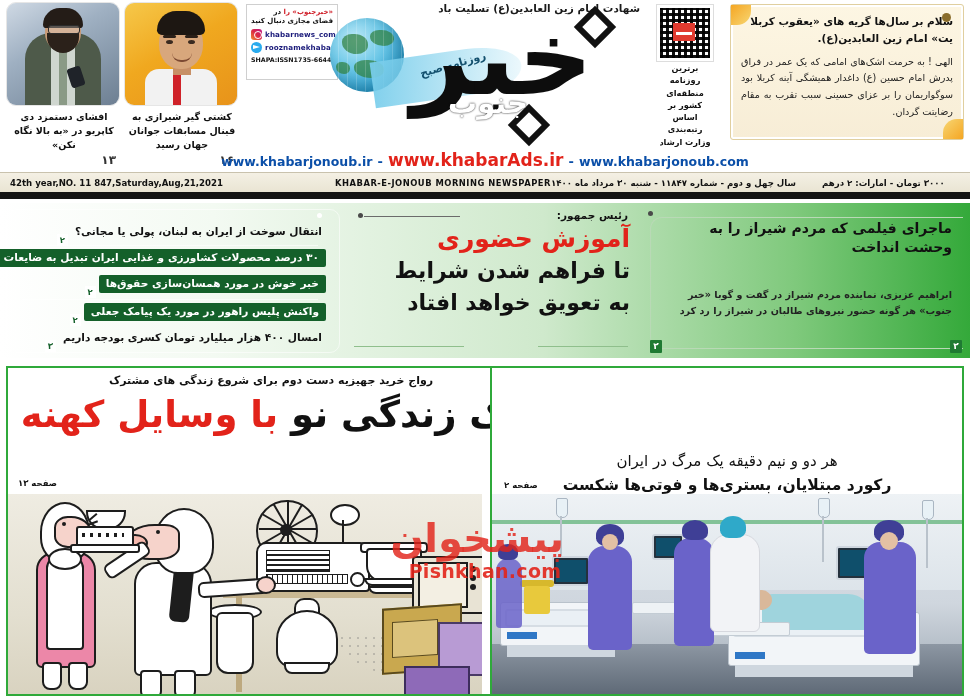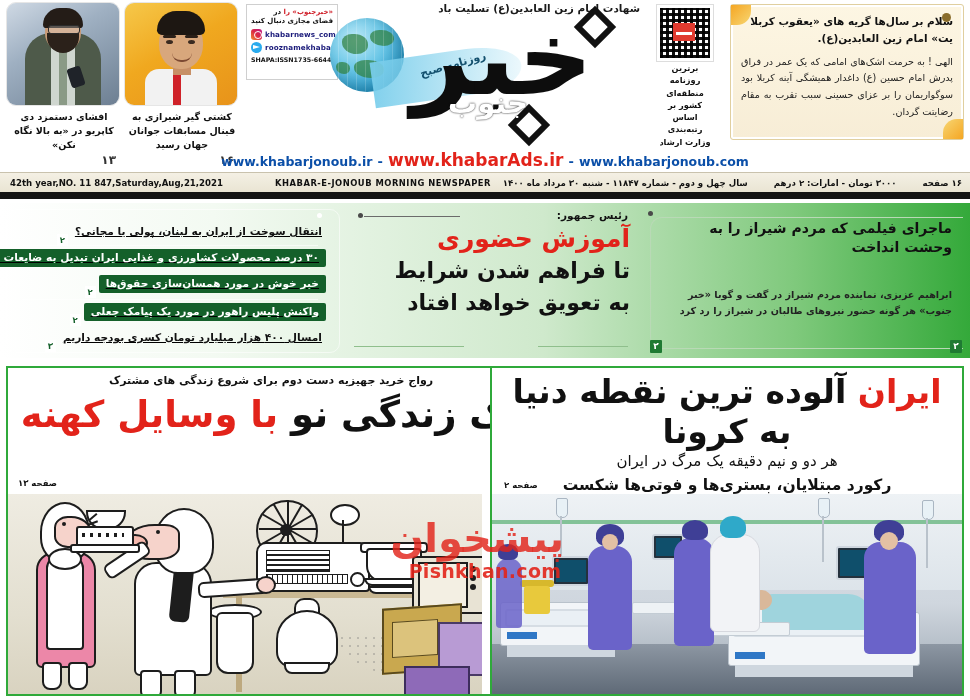--- a/index.html
+++ b/index.html
@@ -136,21 +136,21 @@
     font-family:"DejaVu Sans","Liberation Sans",sans-serif;white-space:nowrap;}
   .urls .u1,.urls .u3{font-size:12.5px;font-weight:bold;color:#0b4fa8;}
   .urls .u2{font-size:17px;font-weight:bold;color:#e2231a;}
   .urls .sep{font-size:13px;font-weight:bold;color:#0b4fa8;}
 
   
   .infobar{position:absolute;left:0;top:172px;width:970px;height:20px;
     background:linear-gradient(180deg,#f4f0e4,#e9e4d2);border-top:1px solid #c9c2ad;
     border-bottom:1px solid #c9c2ad;display:flex;align-items:center;direction:ltr;}
   .ib-en{font-size:8.6px;font-weight:bold;color:#111;padding-left:10px;white-space:nowrap;}
-  .ib-en2{font-size:8.4px;font-weight:bold;color:#111;letter-spacing:.5px;margin-left:52px;white-space:nowrap;}
+  .ib-en2{font-size:8.4px;font-weight:bold;color:#111;letter-spacing:.5px;margin-left:112px;white-space:nowrap;}
   .ib-fa{direction:rtl;font-size:8.6px;font-weight:bold;color:#111;margin-left:auto;padding-right:8px;
     display:flex;gap:26px;align-items:center;white-space:nowrap;}
   .blackbar{position:absolute;left:0;top:192px;width:970px;height:7px;background:#141414;}
 
   
   .band{position:absolute;left:0;top:203px;width:970px;height:155px;
     background:linear-gradient(90deg,#ffffff 0%,#f3faf2 22%,#cfe9cc 56%,#7fc97c 82%,#34a93a 100%);}
 
   .band-left{position:absolute;right:8px;top:6px;width:312px;height:142px;}
   .rounded-rule{position:absolute;left:0;top:8px;width:100%;height:130px;
@@ -168,21 +168,21 @@
   .bc-l1{position:absolute;right:8px;top:16px;width:276px;text-align:right;font-size:25px;
     font-weight:bold;color:#e2231a;line-height:1.25;}
   .bc-l2{position:absolute;right:8px;top:50px;width:276px;text-align:right;font-size:22px;
     font-weight:bold;color:#111;line-height:1.3;}
   .bc-l3{position:absolute;right:8px;top:82px;width:276px;text-align:right;font-size:22px;
     font-weight:bold;color:#111;line-height:1.3;}
   .bc-rule{position:absolute;height:1px;background:#8fbf8c;}
 
   .band-right{position:absolute;right:630px;top:6px;width:334px;height:144px;direction:rtl;}
   .br-frame{position:absolute;inset:0;border:1px solid rgba(255,255,255,.55);border-radius:10px;}
-  .br-item{position:absolute;right:14px;height:18px;display:flex;text-decoration:underline;}
+  .br-item{position:absolute;right:14px;height:18px;display:flex;align-items:center;}
   .br-chip{background:#14602a;color:#fff;font-size:10.6px;font-weight:bold;padding:2px 7px;
     border-radius:2px;white-space:nowrap;line-height:1.25;}
   .br-chip.plain{background:transparent;color:#111;padding:2px 4px;}
   .br-pg{position:absolute;left:-14px;top:11px;background:#fff;color:#14602a;font-size:8.5px;
     font-weight:bold;width:11px;height:12px;line-height:12px;text-align:center;}
   .br-sep{position:absolute;right:22px;width:296px;height:1px;background:rgba(255,255,255,.6);}
 
   
   .art{position:absolute;top:366px;height:330px;border:2px solid #2fa93a;box-sizing:border-box;
     background:#fff;overflow:hidden;}
@@ -592,24 +592,20 @@
           <div class="spark"></div>
             <div class="spark s2"></div>
         </div>
         <div class="m-leg l1"></div>
           <div class="m-leg l2"></div>
       </div>
     </div>
   </div>
 
   <div class="art right">
-    <div class="art-head">
-      <span class="red">ایران</span>
-      <span>آلوده ترین نقطه دنیا به کرونا</span>
-    </div>
     <div class="art-sub art-sub1">هر دو و نیم دقیقه یک مرگ در ایران</div>
     <div class="art-sub art-sub2">رکورد مبتلایان، بستری‌ها و فوتی‌ها شکست</div>
     <div class="art-pg" style="left:12px;top:112px;">صفحه ۲</div>
 
     <div class="hosp">
       <div class="h-wall"></div>
         <div class="h-band"></div>
         <div class="h-floor"></div>
 
       <div class="ivbag" style="left:64px;top:4px;"></div>

